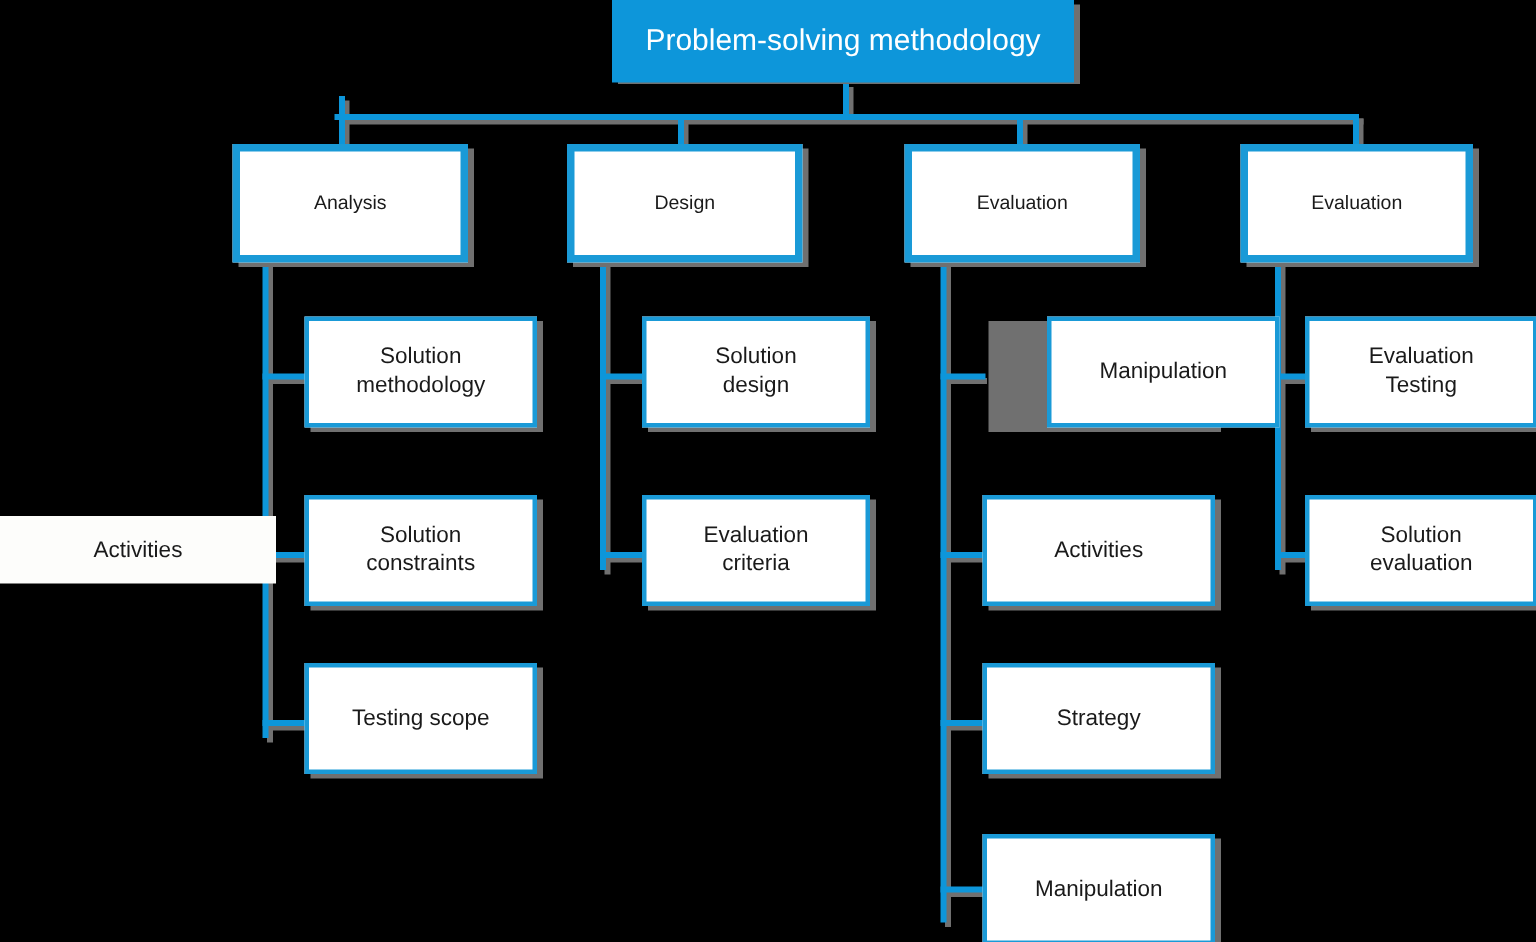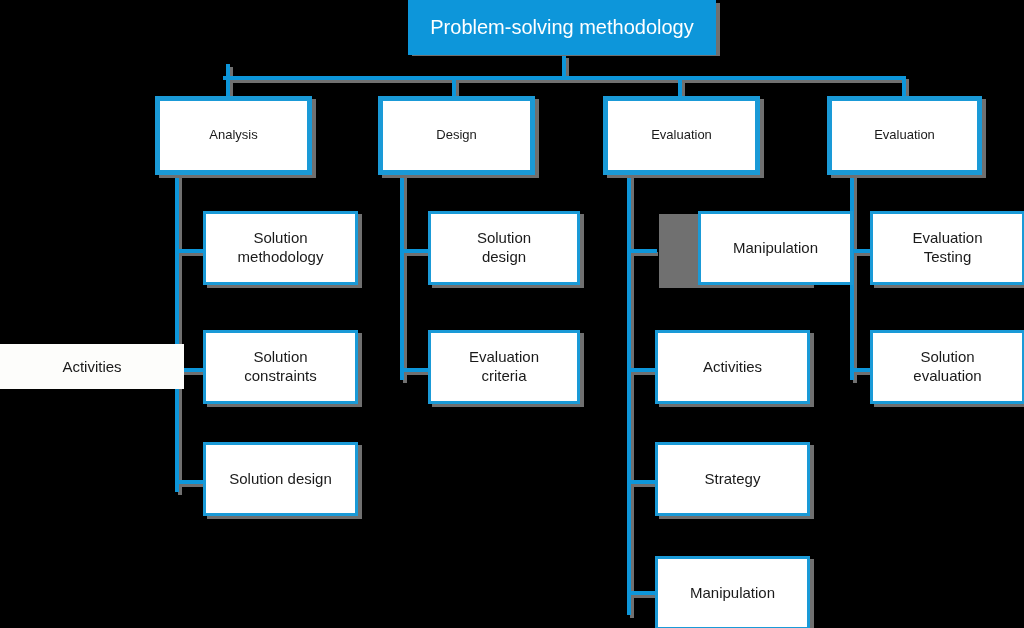--- a/index.html
+++ b/index.html
@@ -131,21 +131,21 @@
   <div class="box-shadow" style="left:207px; top:333px; width:155px; height:74px;"></div>
   <div class="box" style="left:203px; top:330px; width:155px; height:74px;">
     <span>
       <span>Solution</span>
       <span>constraints</span>
     </span>
   </div>
 
   <div class="box-shadow" style="left:207px; top:445px; width:155px; height:74px;"></div>
   <div class="box" style="left:203px; top:442px; width:155px; height:74px;">
-    <span>Solution design</span>
+    <span>Testing scope</span>
   </div>
 
   <div class="seg-shadow" style="left:403px; top:178px; width:4px; height:205px;"></div>
   <div class="seg" style="left:400px; top:175px; width:4px; height:205px;"></div>
 
   <div class="seg-shadow" style="left:403px; top:252px; width:28px; height:4px;"></div>
   <div class="seg" style="left:400px; top:249px; width:30px; height:4px;"></div>
 
   <div class="seg-shadow" style="left:403px; top:371px; width:28px; height:4px;"></div>
   <div class="seg" style="left:400px; top:368px; width:30px; height:4px;"></div>

